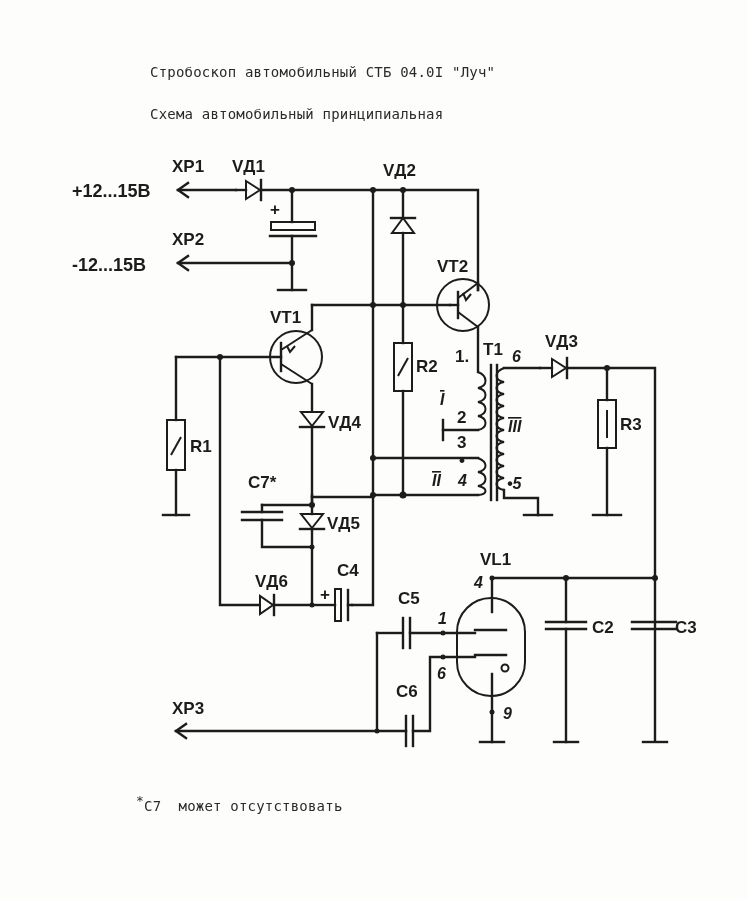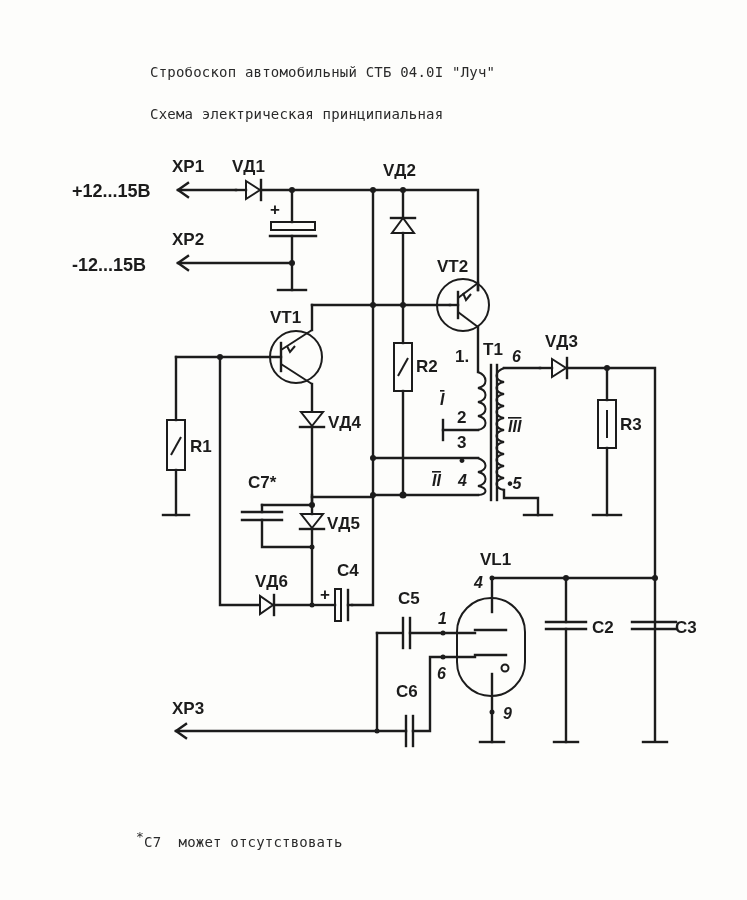--- a/index.html
+++ b/index.html
@@ -1,34 +1,34 @@
 <!DOCTYPE html>
 <html><head>
 <meta charset="utf-8">
 <style>
   html, body { margin: 0; padding: 0; background: #fdfdfb; }
   body { width: 747px; height: 900px; position: relative; overflow: hidden; }
   .title { position: absolute; font-family: "DejaVu Sans Mono", monospace; font-size: 14px; color: #2a2a2a; letter-spacing: 0.2px; }
   #title1 { left: 150px; top: 64px; }
   #title2 { left: 150px; top: 106px; }
-  #footnote { left: 136px; top: 834px; font-size: 14px; }
+  #footnote { left: 136px; top: 798px; font-size: 14px; }
   #footnote .star { position: relative; top: -6px; font-size: 13px; }
   svg#schematic { position: absolute; left: 0; top: 0; }
   .w { stroke: #1c1c1c; stroke-width: 2.4; fill: none; stroke-linecap: square; }
   .thin { stroke: #1c1c1c; stroke-width: 2; fill: none; }
   .dot { fill: #1c1c1c; }
   .lbl { font-family: "Liberation Sans", sans-serif; font-size: 17px; fill: #1c1c1c; font-weight: bold; }
   .lbli { font-family: "Liberation Sans", sans-serif; font-size: 16px; fill: #1c1c1c; font-style: italic; font-weight: bold; }
   .volt { font-family: "Liberation Sans", sans-serif; font-size: 18px; fill: #1c1c1c; font-weight: bold; }
 </style>
 </head>
 <body>
 
 <div class="title" id="title1">Стробоскоп автомобильный СТБ 04.0I "Луч"</div>
-<div class="title" id="title2">Схема электрическая принципиальная</div>
+<div class="title" id="title2">Схема автомобильный принципиальная</div>
 <div class="title" id="footnote"><span class="star">*</span><span>C7</span>&nbsp;&nbsp;<span>может отсутствовать</span></div>
 
 <svg id="schematic" width="747" height="900" viewBox="0 0 747 900">
 
   <g>
     <path class="w" d="M178 190 L236 190"></path>
     <path class="w" d="M188 183 L178 190 L188 197"></path>
     <text class="volt" x="72" y="197">+12...15B</text>
     <text class="lbl" x="172" y="172">XP1</text>
   </g>

